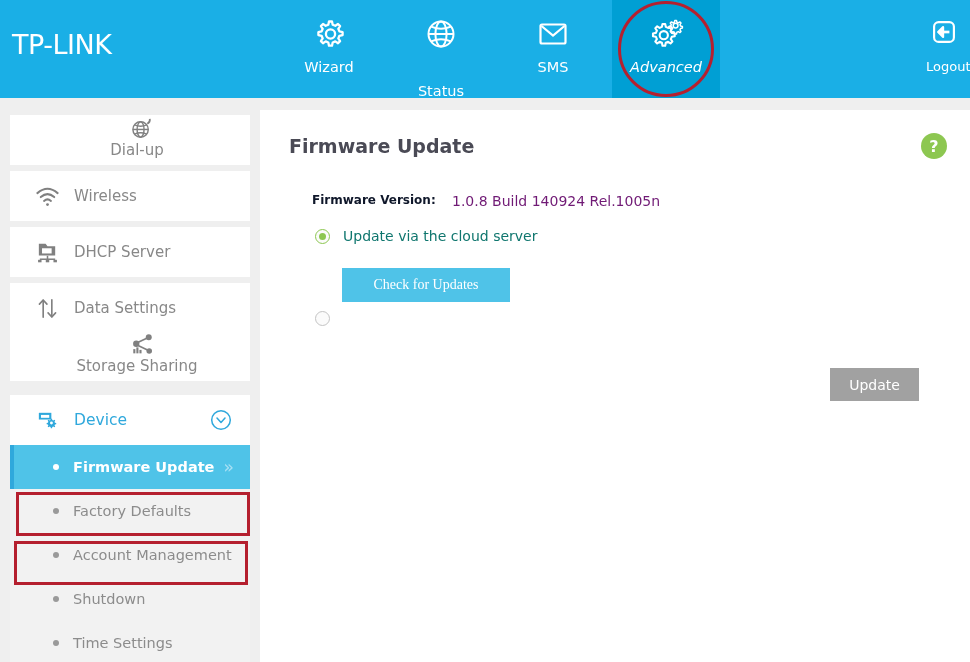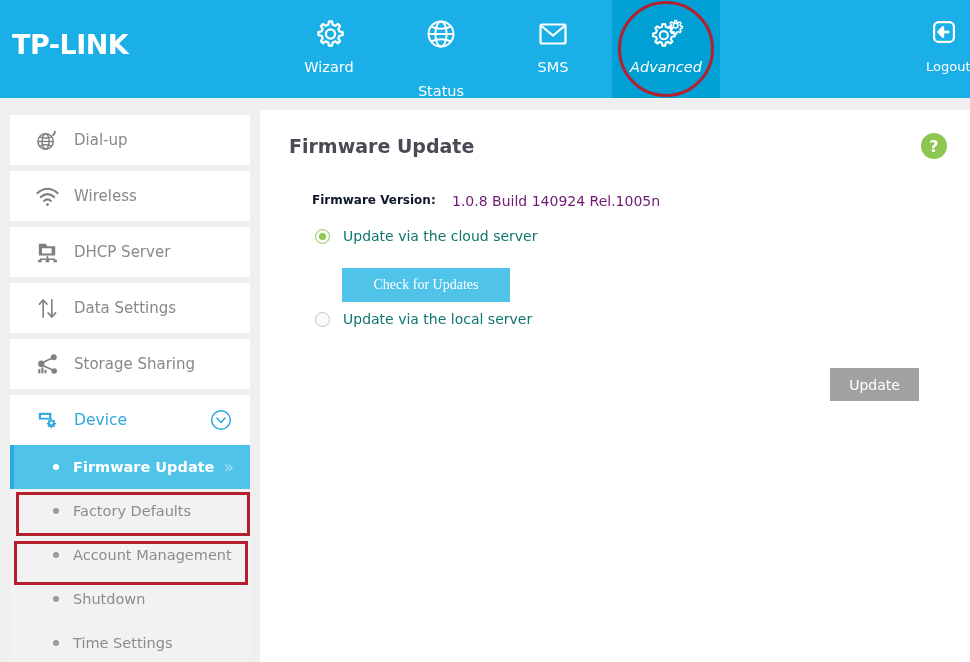--- a/index.html
+++ b/index.html
@@ -11,21 +11,21 @@
   }
   #app { position: relative; width: 970px; height: 662px; background: #efefef; }
 
   
   .header {
     position: absolute; left: 0; top: 0; width: 970px; height: 98px;
     background: #1aafe6;
   }
   .logo {
     position: absolute; left: 12px; top: 29px;
-    color: #ffffff; font-size: 27px; font-weight: bold;
+    color: #ffffff; font-size: 27px; font-weight: normal;
     letter-spacing: -0.5px; font-family: "DejaVu Sans", sans-serif;
   }
   .nav-item {
     position: absolute; top: 0; height: 98px; width: 108px;
     display: flex; flex-direction: column; align-items: center;
     justify-content: flex-start; padding-top: 14px; cursor: pointer;
   }
   .nav-item.active { background: #009fd4; font-style: italic; }
   .nav-icon { width: 40px; height: 40px; display: block; }
   .nav-label {
@@ -55,25 +55,25 @@
     background: #ffffff; display: flex; align-items: center; cursor: pointer;
   }
   .side-row .side-icon {
     width: 26px; height: 26px; margin-left: 24px; flex: 0 0 26px;
     display: flex; align-items: center; justify-content: center;
   }
   .side-row .side-label {
     margin-left: 14px; font-size: 15px; color: #888888;
     font-family: "DejaVu Sans", sans-serif;
   }
-  #side-dialup   { top: 17px; }
+  #side-dialup   { top: 17px; flex-direction: column; }
   #side-wireless { top: 73px; }
   #side-dhcp     { top: 129px; }
   #side-data     { top: 185px; }
-  #side-storage  { top: 241px; }
+  #side-storage  { top: 233px; flex-direction: column; }
   #side-device   { top: 297px; }
 
   #side-device .side-label { color: #2fa8dc; font-size: 15.5px; }
   .device-accent {
     position: absolute; left: 10px; top: 297px; width: 4px; height: 50px;
     background: #2fa8dc;
   }
   .device-chev {
     position: absolute; right: 18px; top: 50%; transform: translateY(-50%);
     width: 22px; height: 22px;
@@ -373,19 +373,18 @@
         </span>
       <span class="radio-label">Update via the cloud server</span>
     </div>
 
     <button class="btn-check">Check for Updates</button>
 
     <div class="radio-row" id="radio-local">
       <span class="radio-dot">
           <span class="inner"></span>
         </span>
-      <span class="radio-label">Update via the local server</span>
     </div>
 
     <button class="btn-update">Update</button>
   </div>
 
 </div>
 
 </body></html>

